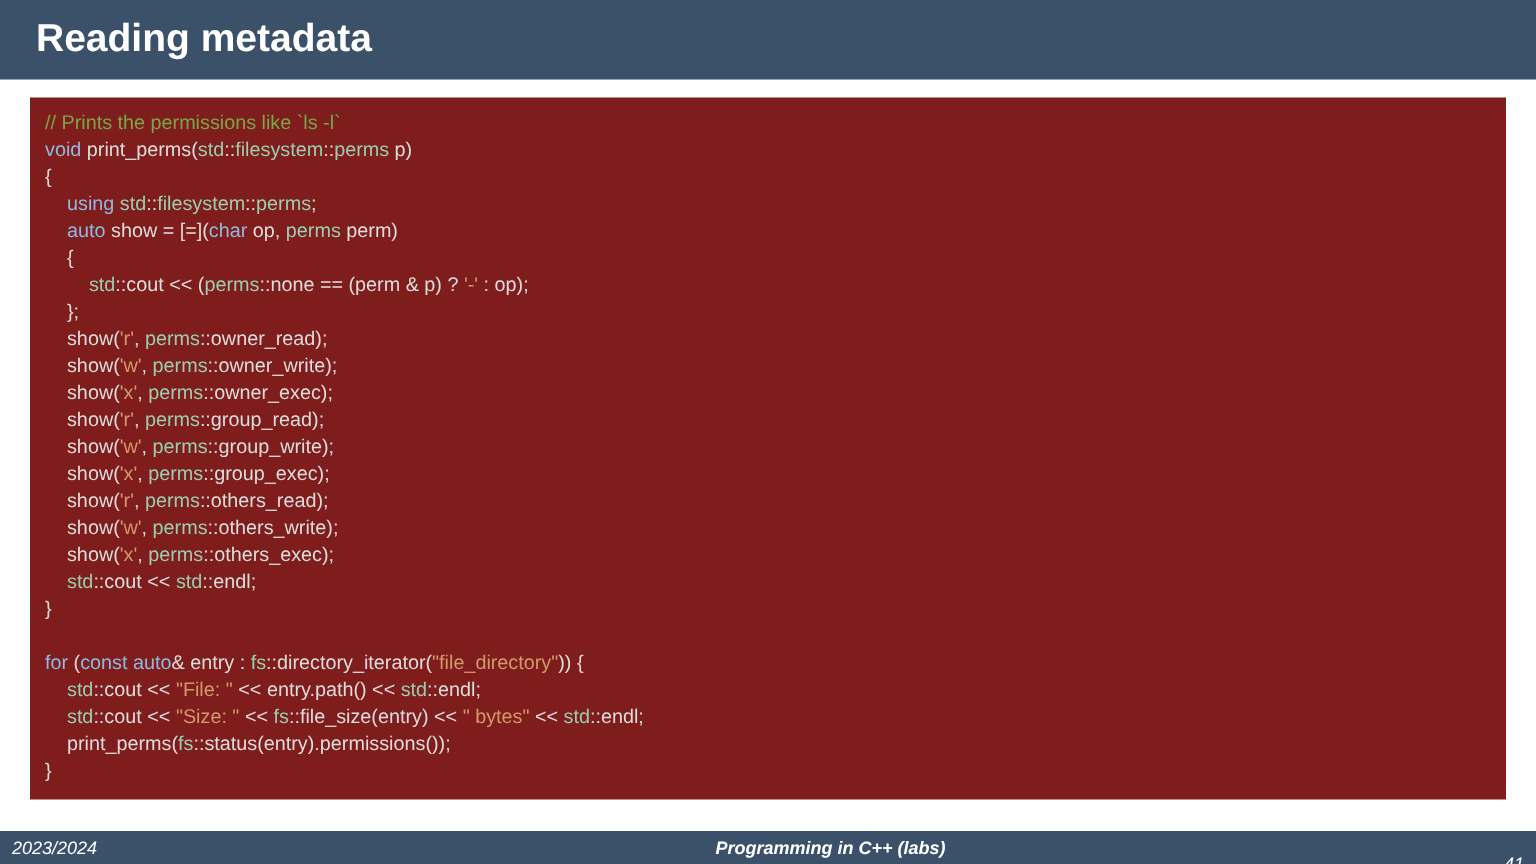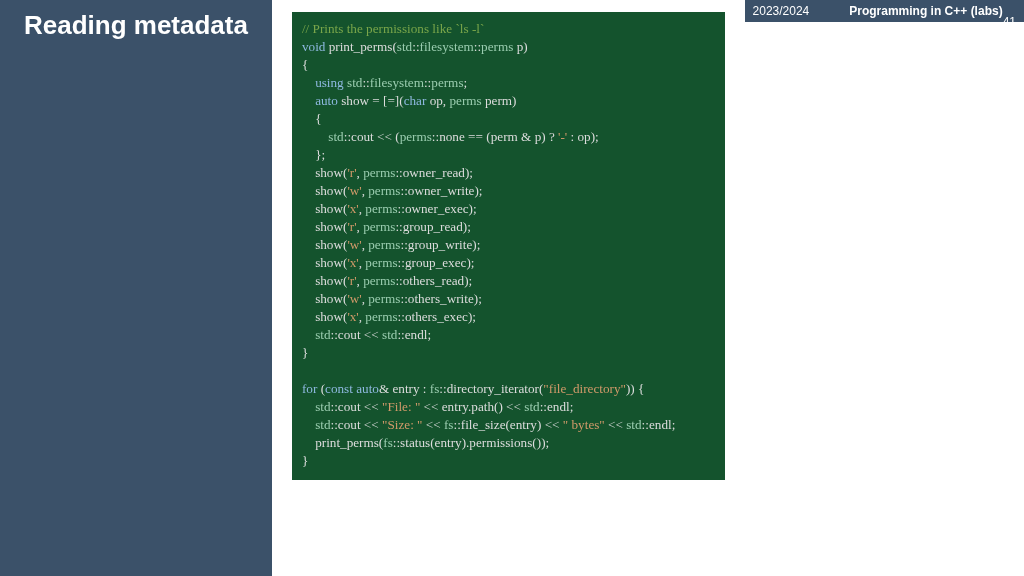--- a/index.html
+++ b/index.html
@@ -1,22 +1,22 @@
 <!DOCTYPE html>
 <html><head>
 <meta charset="utf-8">
 <style>
   * { margin: 0; padding: 0; box-sizing: border-box; }
   html, body { width: 1024px; height: 576px; font-family: Arial, Helvetica, sans-serif; background: #fff; overflow: hidden; }
-  .slide { width: 1024px; height: 576px; display: flex; }
+  .slide { width: 1024px; height: 576px; display: flex; flex-direction: column; }
   .title-bar { background: #3b5169; color: #fff; padding: 10px 24px 12px; }
   .title-bar h1 { font-size: 26px; font-weight: bold; }
   .content { flex: 1; padding: 12px 20px 8px; }
-  .code-block { background: #14532d; color: #ddd; font-family: Liberation Serif, serif; font-size: 13.2px; line-height: 18px; padding: 8px 10px 10px; white-space: pre; overflow: hidden; }
-  .footer { background: #3b5169; color: #fff; display: flex; align-items: center; height: 22px; font-size: 12px; padding: 0 8px; }
+  .code-block { background: #7f1d1d; color: #ddd; font-family: Liberation Sans, sans-serif; font-size: 13.2px; line-height: 18px; padding: 8px 10px 10px; white-space: pre; overflow: hidden; }
+  .footer { background: #3b5169; color: #fff; display: flex; align-items: center; height: 22px; font-size: 12px; padding: 0 8px; font-style: italic; }
   .footer .left  { flex: 0 0 auto; }
   .footer .mid   { flex: 1 1 auto; text-align: center; font-weight: bold; margin-left: 40px; }
   .footer .right { flex: 0 0 auto; margin-top: 21px; }
   
   .c-comment { color: #7aa64a; }
   .c-kw      { color: #8fb9e0; }
   .c-ns      { color: #9bcdb0; }
   .c-str     { color: #d29a6a; }     
   .c-char    { color: #d29a6a; }
 </style>

